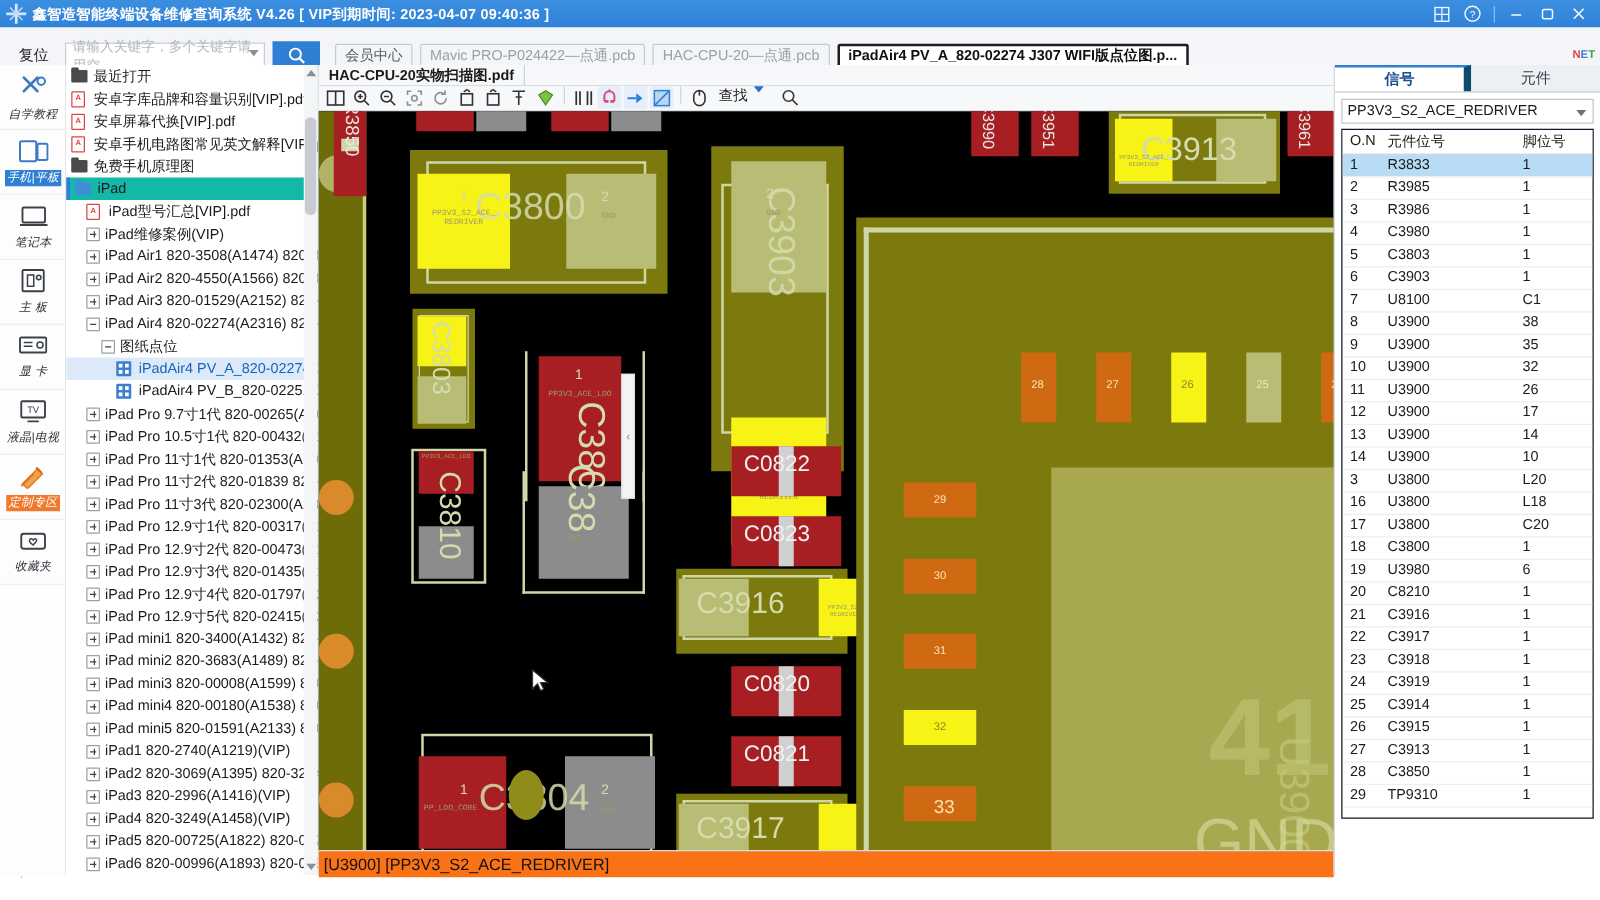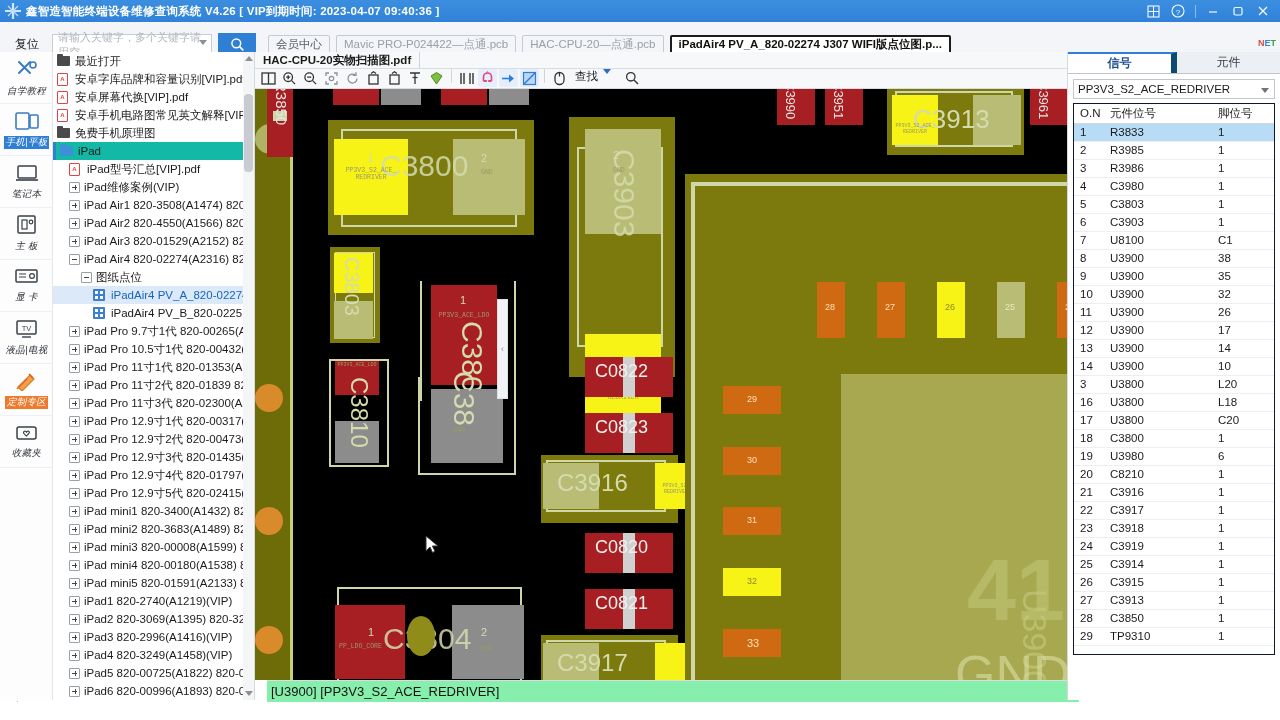--- a/index.html
+++ b/index.html
@@ -197,22 +197,22 @@
   table.rt td {
     font-size: 11.5px; color: #1b1b1b; height: 18px; border-bottom: 1px solid #eceef1;
     padding-left: 6px;
   }
   table.rt tr.sel td { background: #b8dcf5; }
   .c-on { width: 30px; }
   .c-loc { width: 108px; }
 
   
   .statusbar {
-    position: absolute; left: 267px; top: 680px; width: 812px; height: 22px;
-    background: #86efac; border-top: 1px solid #d8dce3;
+    position: absolute; left: 255px; top: 680px; width: 812px; height: 22px;
+    background: #f97316; border-top: 1px solid #d8dce3;
     display: flex; align-items: center; padding-left: 4px;
     font-size: 13px; color: #111;
   }
   .bottombar { position:absolute; left:0; top:702px; width:1280px; height:18px; background:#ffffff; }
   .leftflap {
     position:absolute; left:242px; top:210px; width:11px; height:100px;
     background:#f2f3f5; border:1px solid #dfe2e7; display:flex; align-items:center;
     justify-content:center; font-size:9px; color:#888; cursor:pointer;
   }
 </style>
@@ -818,21 +818,21 @@
 
       <div class="cmp" style="left:468px;top:297px;width:58px;height:28px;background:#cf6a12;"></div>
       <div class="lbl" style="left:492px;top:305px;font-size:9px;color:#ffe0b0;">29</div>
       <div class="cmp" style="left:468px;top:358px;width:58px;height:28px;background:#cf6a12;"></div>
       <div class="lbl" style="left:492px;top:366px;font-size:9px;color:#ffe0b0;">30</div>
       <div class="cmp" style="left:468px;top:418px;width:58px;height:28px;background:#cf6a12;"></div>
       <div class="lbl" style="left:492px;top:426px;font-size:9px;color:#ffe0b0;">31</div>
       <div class="cmp" style="left:468px;top:479px;width:58px;height:28px;background:#f7f317;"></div>
       <div class="lbl" style="left:492px;top:487px;font-size:9px;color:#8a8a20;">32</div>
       <div class="cmp" style="left:468px;top:540px;width:58px;height:28px;background:#cf6a12;"></div>
-      <div class="lbl" style="left:492px;top:548px;font-size:11px;color:#ffe0b0;">33</div>
+      <div class="lbl" style="left:492px;top:548px;font-size:15px;color:#ffe0b0;">33</div>
 
       <div class="lbl" style="left:712px;top:450px;font-size:88px;color:#c3c878;opacity:.55;font-weight:bold;">41</div>
       <div class="lbl vert" style="left:760px;top:500px;font-size:34px;color:#c3c878;opacity:.7;">U3900</div>
       <div class="lbl" style="left:700px;top:555px;font-size:52px;color:#d7dc9e;opacity:.65;">GND</div>
 
       <svg style="position:absolute;left:170px;top:446px;" width="14" height="20" viewBox="0 0 14 20">
         <path d="M1 1l0 15 4-4 2.5 5.5 2.5-1.2-2.6-5.3 5.6 0z" fill="#ffffff" stroke="#333" stroke-width="1"></path>
       </svg>
     </div>
     <div class="leftflap">‹</div>

